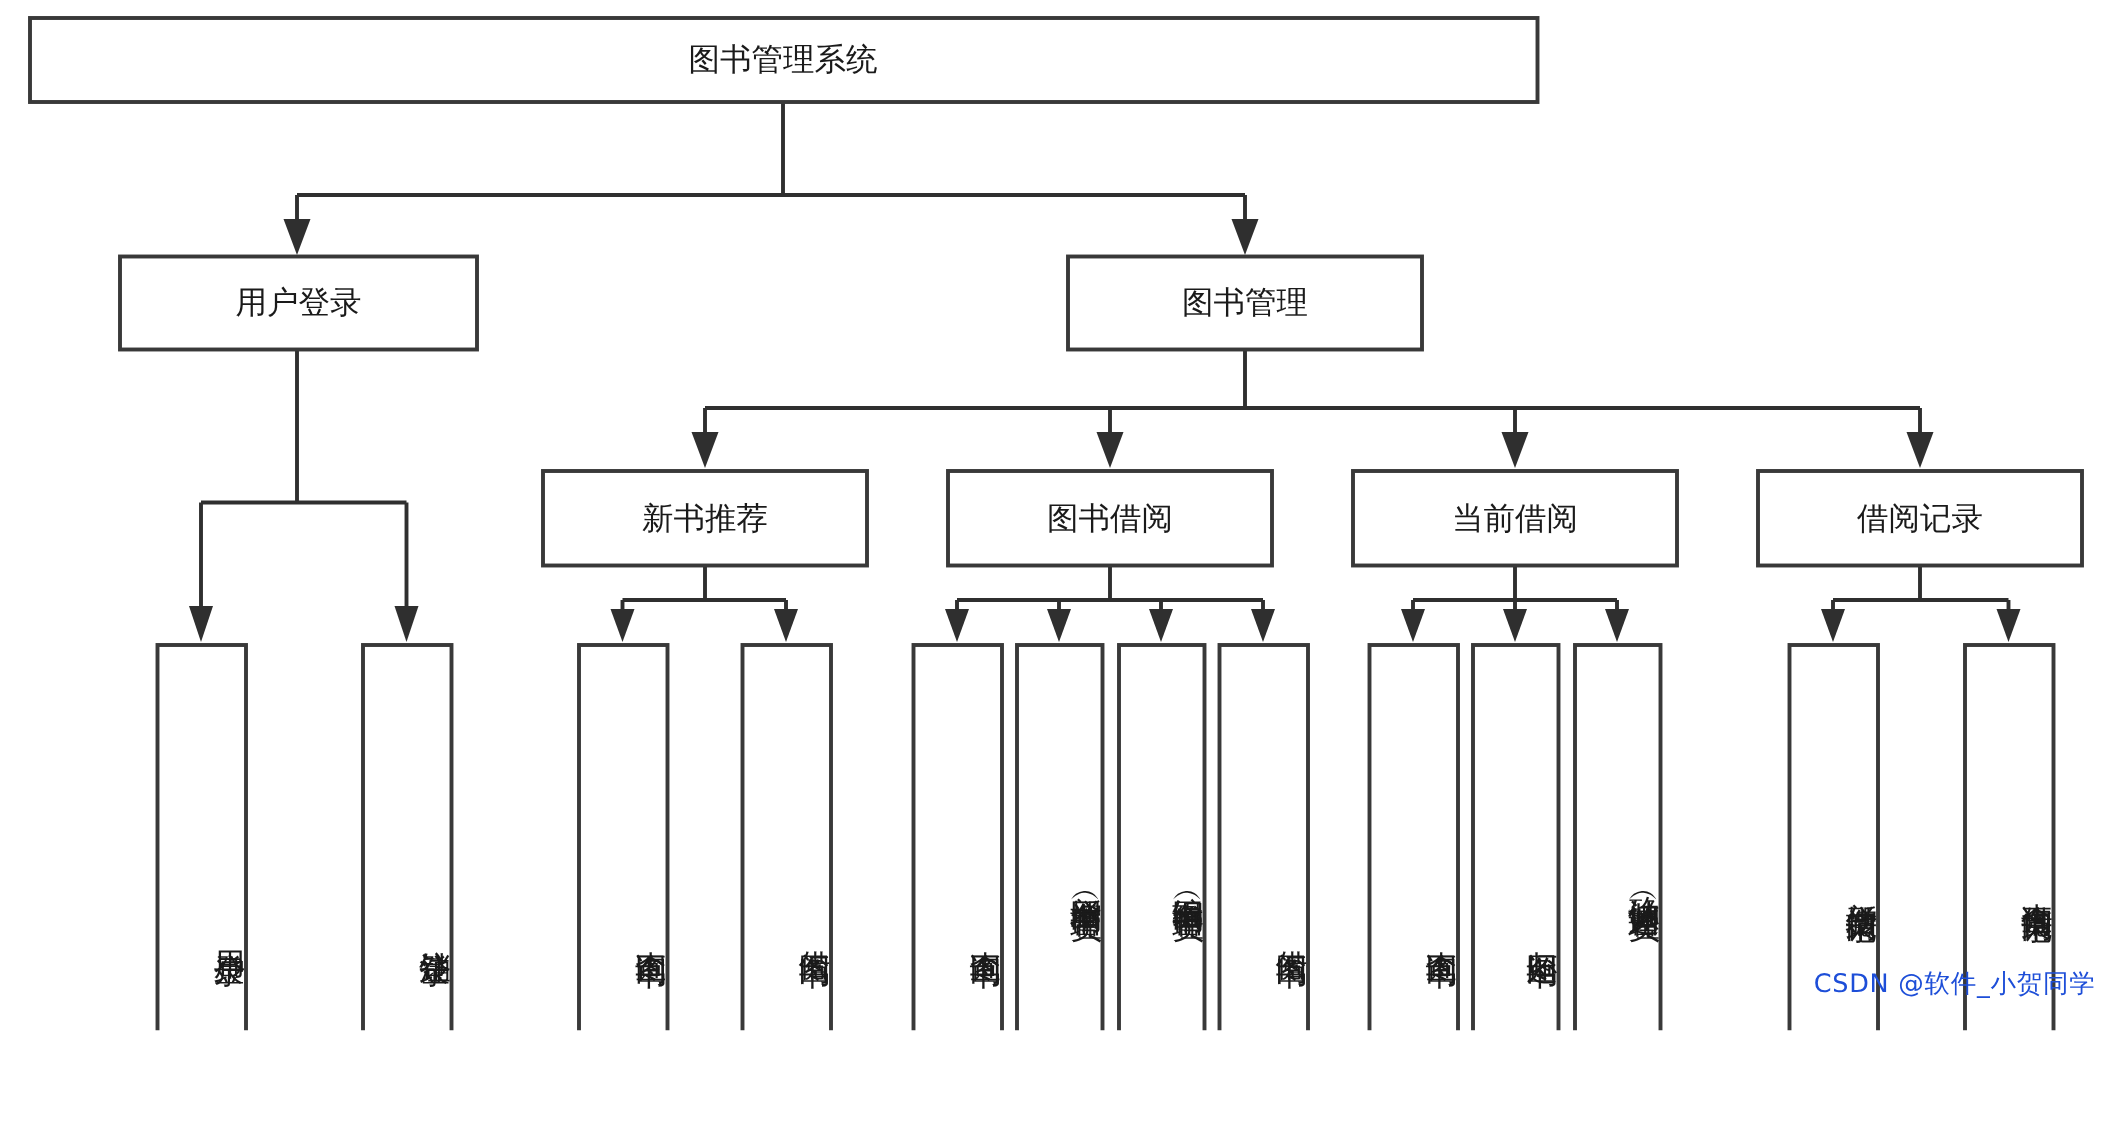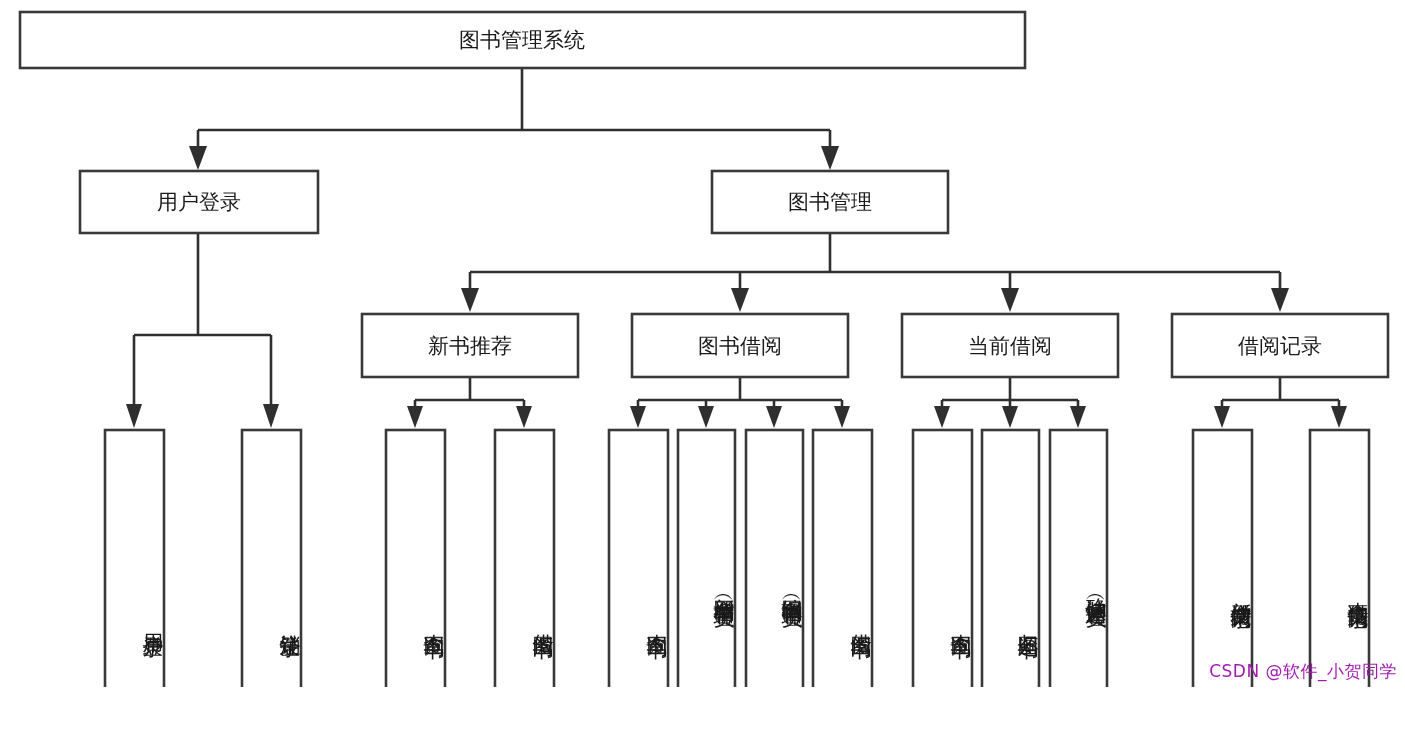--- a/index.html
+++ b/index.html
@@ -57,24 +57,24 @@
     letter-spacing: 1.5px;
     display: flex;
     align-items: flex-start;
     justify-content: center;
     white-space: nowrap;
     pointer-events: none;
   }
   .watermark {
     position: absolute;
     right: 8px;
-    bottom: 4px;
+    bottom: 20px;
     font-family: "DejaVu Sans", "Liberation Sans", sans-serif;
     font-size: 17px;
-    color: #a21caf;
+    color: #1d4ed8;
     letter-spacing: 0.5px;
     white-space: nowrap;
   }
 </style>
 </head>
 <body>
 
 <div id="stage">
 
   <svg id="diagram" viewBox="0 0 1405 747">

